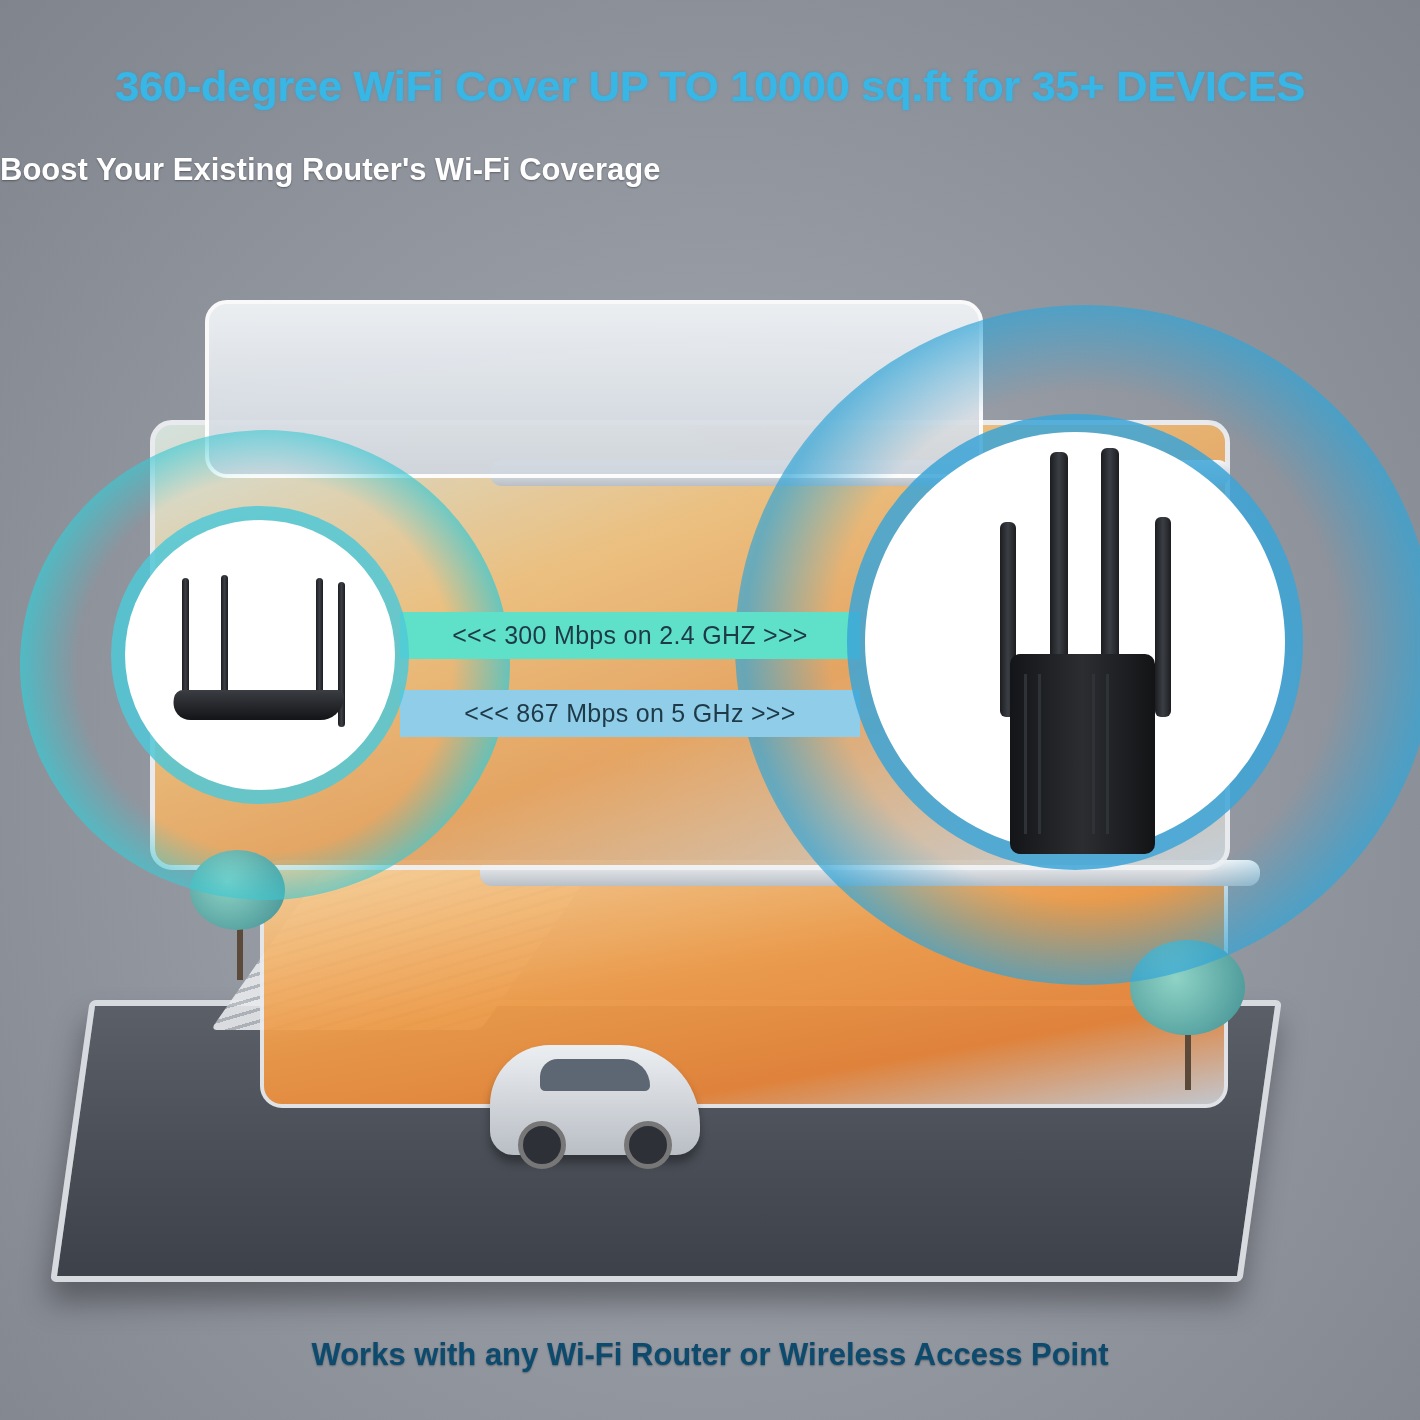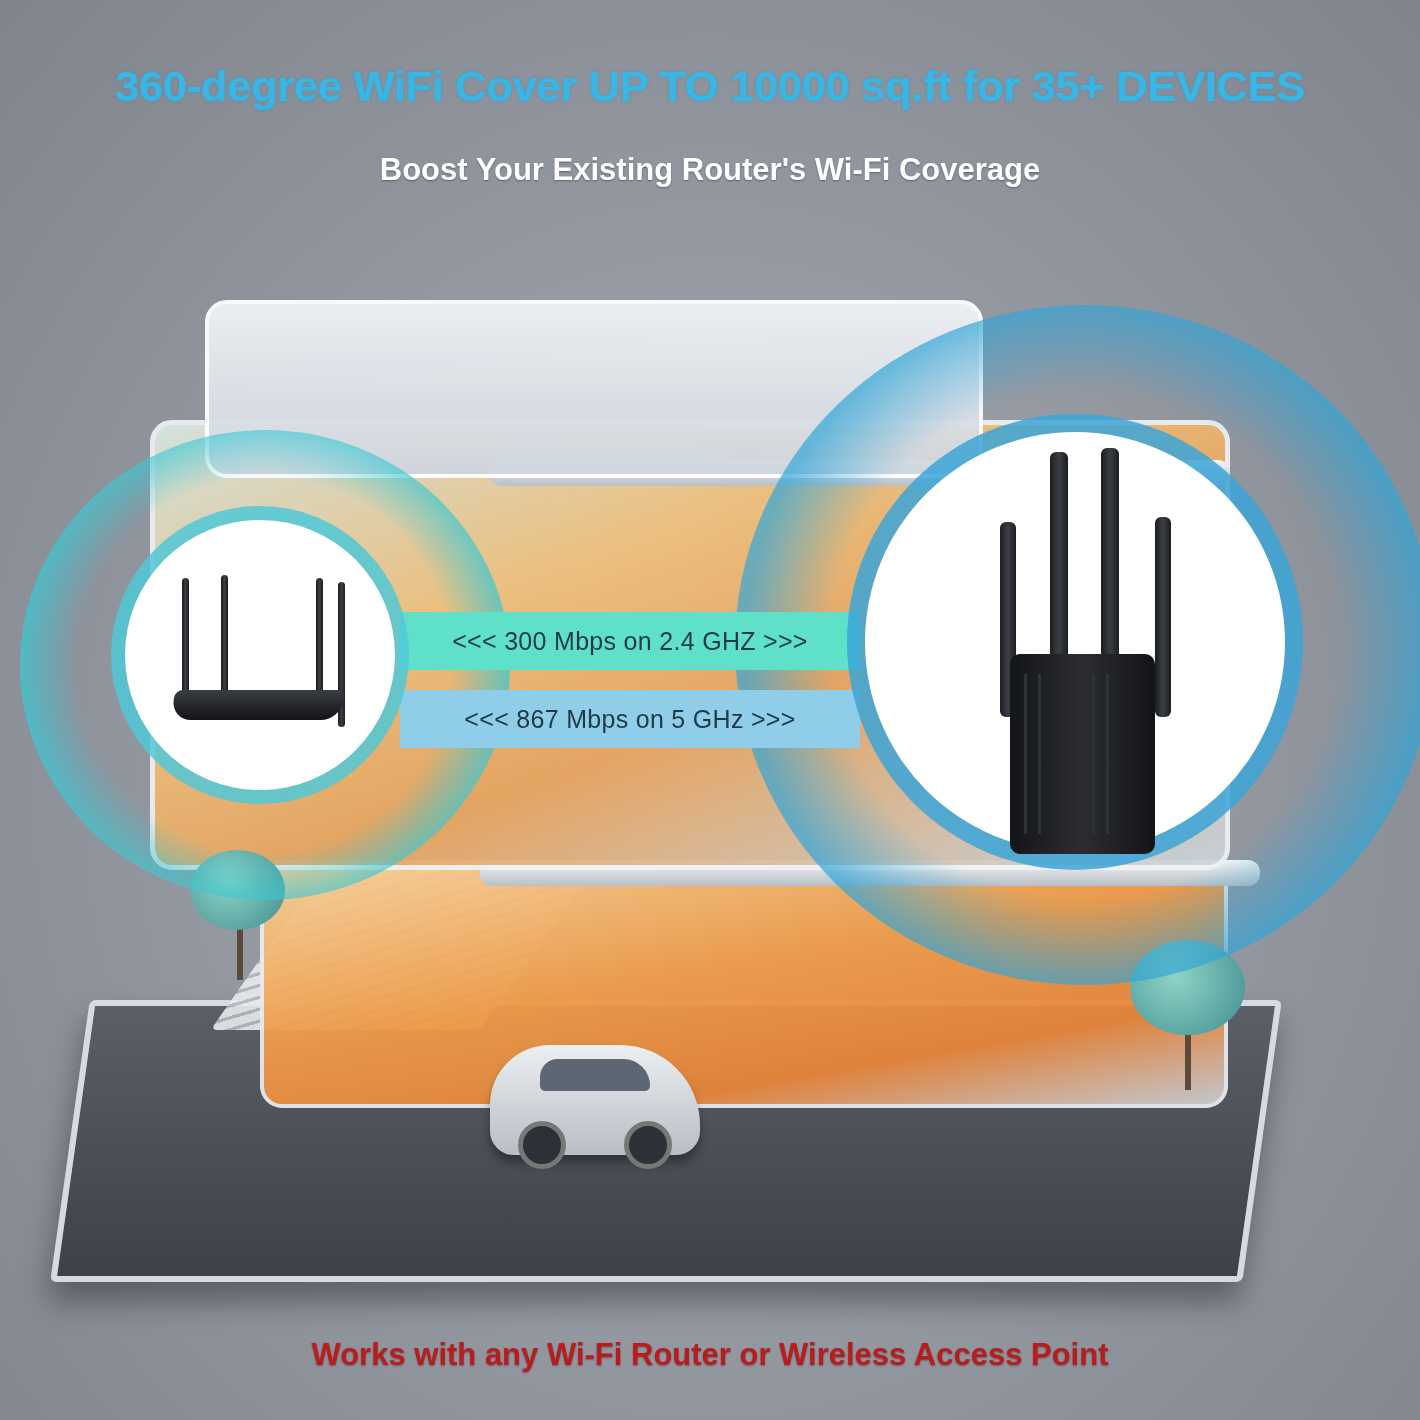--- a/index.html
+++ b/index.html
@@ -2,24 +2,24 @@
 <html><head>
 <meta charset="utf-8">
 <style>
   html,body{margin:0;padding:0;}
   body{width:1420px;height:1420px;overflow:hidden;position:relative;
     background:radial-gradient(ellipse at 50% 55%, #b4b8c0 0%, #969aa3 45%, #80848d 100%);
     font-family:"Liberation Sans",sans-serif;}
   .headline{position:absolute;left:0;top:62px;width:1420px;text-align:center;
     font-size:43px;font-weight:bold;color:#38b7e6;letter-spacing:-0.5px;white-space:nowrap;
     text-shadow:0 0 3px rgba(40,150,200,0.6);transform:scaleX(1.02);}
-  .subhead{position:absolute;left:0;top:152px;width:1420px;text-align:center;
+  .subhead{position:absolute;left:0;top:152px;width:1420px;text-align:left;
     font-size:31px;font-weight:bold;color:#ffffff;text-shadow:0 1px 2px rgba(0,0,0,0.35);}
   .footer{position:absolute;left:0;top:1337px;width:1420px;text-align:center;
-    font-size:31px;font-weight:bold;color:#b91c1c;text-shadow:0 1px 2px rgba(0,0,0,0.35);}
+    font-size:31px;font-weight:bold;color:#0c4a6e;text-shadow:0 1px 2px rgba(0,0,0,0.35);}
   
   .base{position:absolute;left:70px;top:1000px;width:1180px;height:270px;
     background:linear-gradient(180deg,#5a5f68,#3d4149);transform:skewX(-8deg);
     border:6px solid #d7dbe0;border-radius:6px;box-shadow:0 20px 30px rgba(0,0,0,0.35);}
   .floor{position:absolute;border-radius:22px;}
   .floor-top{left:205px;top:300px;width:770px;height:170px;
     background:linear-gradient(180deg,#f0f3f6,#cfd6de);border:4px solid #ffffff;opacity:0.95;}
   .floor-mid{left:150px;top:420px;width:1070px;height:440px;
     background:linear-gradient(160deg,#d9e9e4 0%,#f2c27c 35%,#eaa45c 60%,#c9d5de 100%);
     border:5px solid #f0f2f4;opacity:0.92;}
@@ -46,21 +46,21 @@
   .device-circle{position:absolute;border-radius:50%;background:#ffffff;box-shadow:0 0 0 14px rgba(80,200,215,0.85);}
   .left-circle{left:125px;top:520px;width:270px;height:270px;}
   .right-circle{left:865px;top:432px;width:420px;height:420px;box-shadow:0 0 0 18px rgba(60,165,215,0.85);}
   .antenna{position:absolute;background:linear-gradient(90deg,#1b1d20,#3b3e44,#1b1d20);border-radius:6px;}
   .router-body{position:absolute;left:48px;top:170px;width:170px;height:30px;
     background:linear-gradient(180deg,#3a3d42,#131417);border-radius:8px 8px 20px 20px;transform:skewX(-8deg);}
   .ext-body{position:absolute;left:145px;top:222px;width:145px;height:200px;
     background:linear-gradient(90deg,#141518,#2b2d31 50%,#131416);border-radius:10px;}
   .ext-line{position:absolute;top:20px;width:3px;height:160px;background:#2f3236;}
   
-  .band{position:absolute;left:400px;width:460px;height:58px;display:flex;align-items:center;justify-content:center;
+  .band{position:absolute;left:400px;width:460px;height:47px;display:flex;align-items:center;justify-content:center;
     font-size:25px;color:#1e3a48;letter-spacing:0.3px;}
   .band-24{top:612px;background:#5fe0c8;}
   .band-5{top:690px;background:#8fcde8;align-items:center;}
 </style>
 </head>
 <body>
 
 <div class="headline">360-degree WiFi Cover UP TO 10000 sq.ft for 35+ DEVICES</div>
 <div class="subhead">Boost Your Existing Router's Wi-Fi Coverage</div>
 

